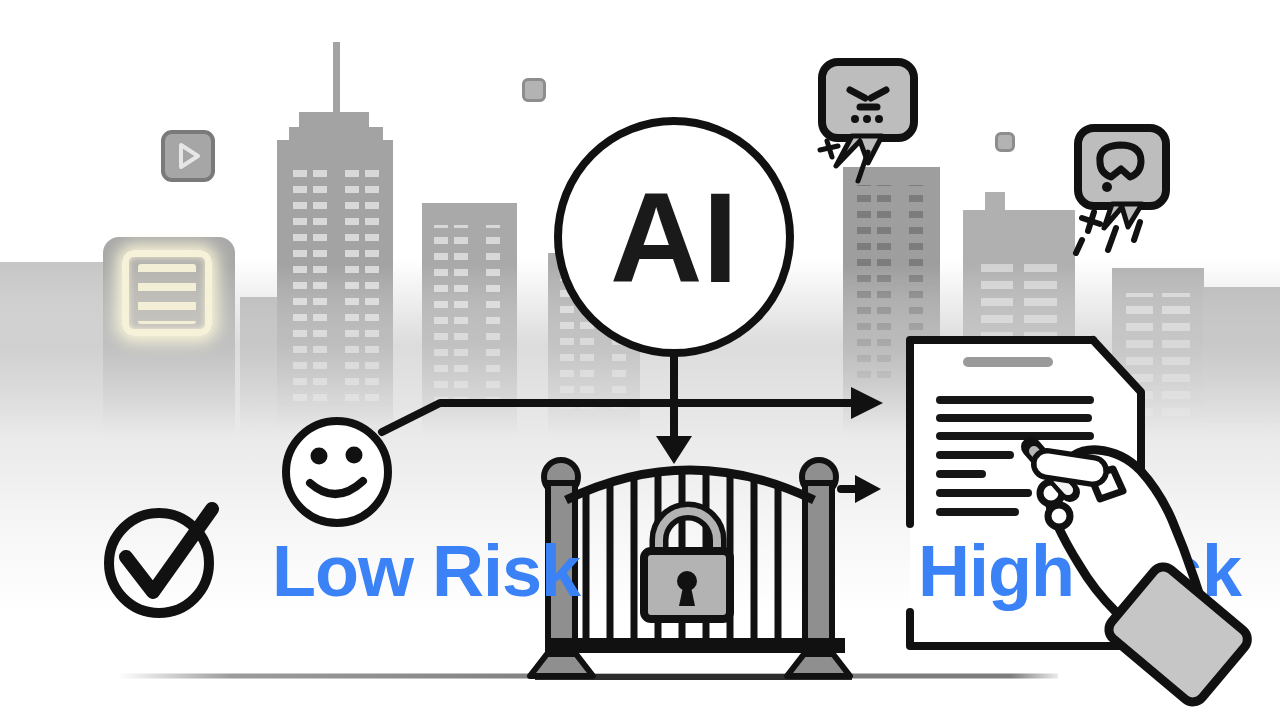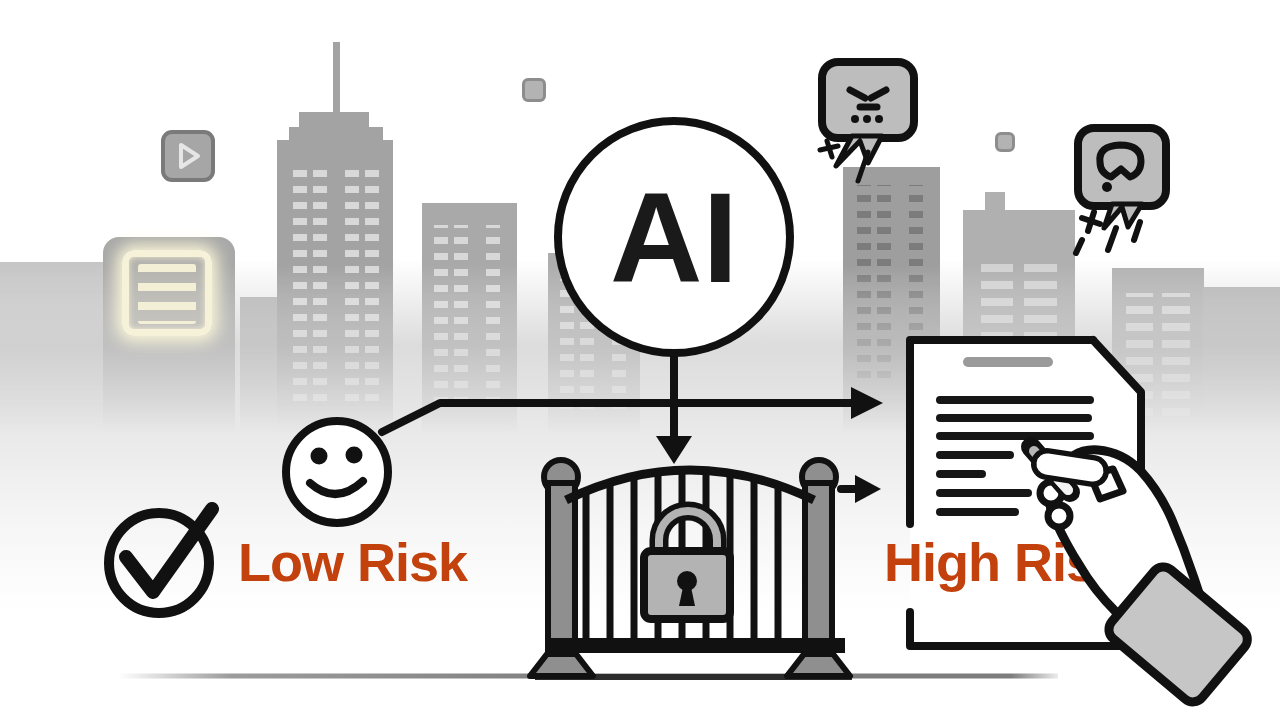--- a/index.html
+++ b/index.html
@@ -31,22 +31,22 @@
         border:4px solid #7a7a7a;border-radius:11px;z-index:2;}
   .glow{position:absolute;left:122px;top:250px;width:76px;height:72px;border:7px solid #f6f2da;
         border-radius:12px;box-shadow:0 0 16px 6px rgba(252,248,216,.95), inset 0 0 6px rgba(252,248,216,.8);
         background:rgba(215,212,190,.25);z-index:2;}
   .glow::after{content:"";position:absolute;left:9px;right:9px;top:7px;bottom:5px;
         background-image:repeating-linear-gradient(180deg,#f3efd6 0 8px,transparent 8px 19px);border-radius:3px;}
   
   svg.layer{position:absolute;left:0;top:0;z-index:3;}
   svg#hand-layer{z-index:5;}
   
-  .risk-label{position:absolute;z-index:4;font-weight:700;font-size:54px;line-height:1;
-        letter-spacing:-1px;color:#c2410c;white-space:nowrap;}
+  .risk-label{position:absolute;z-index:4;font-weight:700;font-size:72px;line-height:1;
+        letter-spacing:-1px;color:#3b82f6;white-space:nowrap;margin-left:34px;}
   #ai-text{font-weight:700;}
 </style>
 </head>
 <body>
 
 <div class="skyline">
   <div class="bld" style="--c:#c6c6c6;left:0;top:222px;width:103px;height:190px;"></div>
   <div class="bld" style="--c:#a8a8a8;left:103px;top:197px;width:132px;height:215px;border-radius:16px 16px 0 0;"></div>
   <div class="bld" style="--c:#b5b5b5;left:240px;top:257px;width:40px;height:155px;"></div>
 

